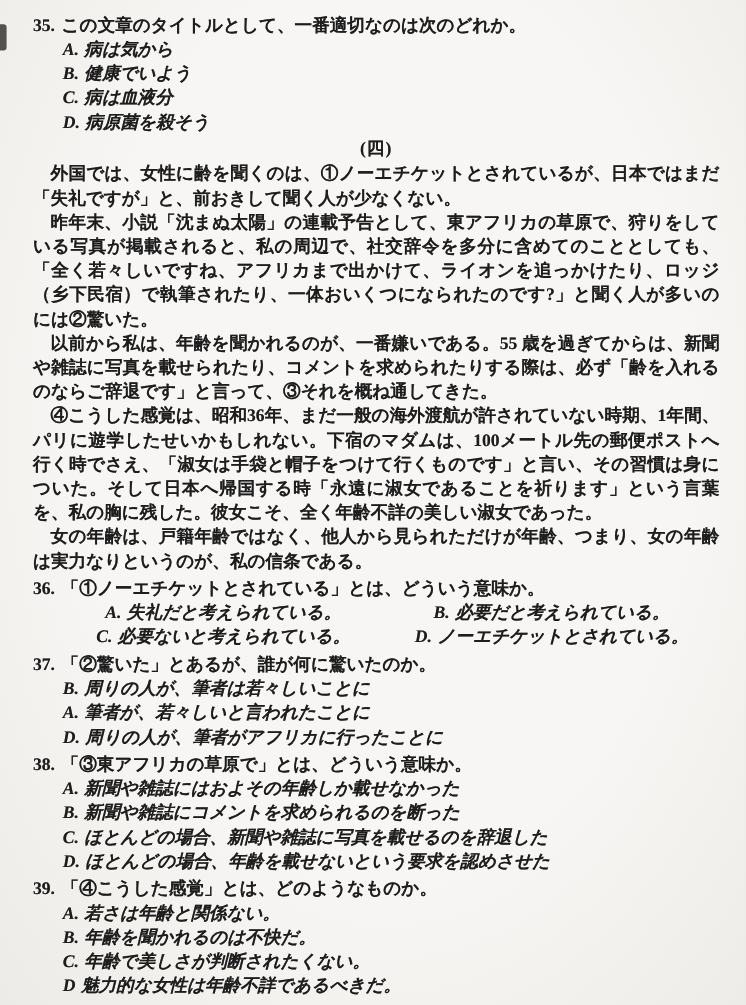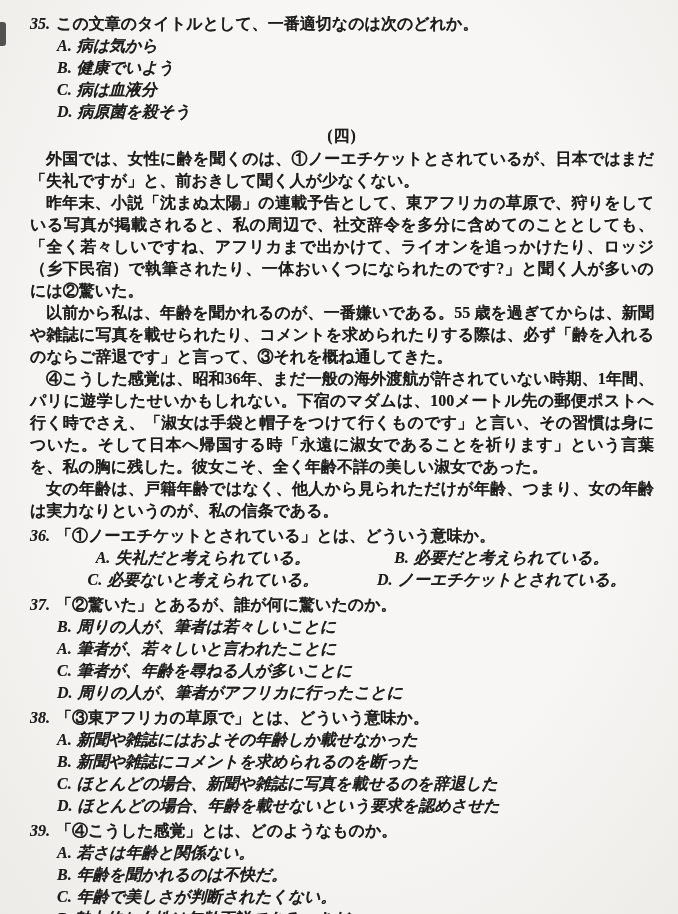--- a/index.html
+++ b/index.html
@@ -22,21 +22,21 @@
     text-shadow: 0 0 0.4px rgba(20,20,20,0.55);
   }
   .page::before { 
     content: "";
     position: absolute; left: 0; top: 22px;
     width: 6px; height: 24px;
     background: #2b2b2b; opacity: .8;
     border-radius: 0 3px 3px 0;
   }
   .q-line { white-space: nowrap; }
-  .q-num { display: inline-block; margin-right: 6px; font-style: italic; }
+  .q-num { display: inline-block; margin-right: 6px; }
   .opt { padding-left: 27px; font-style: italic; }
   .opt-label { display: inline-block; margin-right: 5px; }
   .options-2col {
     display: grid;
     grid-template-columns: 292px 1fr;
     padding-left: 27px;
   }
   .options-2col .opt { padding-left: 0; text-align: center; }
   .section-header {
     text-align: center;
@@ -111,23 +111,20 @@
     <div class="q-line">
       <span class="q-num">37.</span><span>「②</span><span class="u">驚いた</span><span>」とあるが、誰が何に驚いたのか。</span>
     </div>
     <div class="opt">
       <span class="opt-label">B.</span><span>周りの人が、筆者は若々しいことに</span>
     </div>
     <div class="opt">
       <span class="opt-label">A.</span><span>筆者が、若々しいと言われたことに</span>
     </div>
     <div class="opt">
-      <span class="opt-label">C.</span><span>筆者が、年齢を尋ねる人が多いことに</span>
-    </div>
-    <div class="opt">
       <span class="opt-label">D.</span><span>周りの人が、筆者がアフリカに行ったことに</span>
     </div>
   </div>
 
   <div class="qblock">
     <div class="q-line">
       <span class="q-num">38.</span><span>「③</span><span class="u">東アフリカの草原で</span><span>」とは、どういう意味か。</span>
     </div>
     <div class="opt">
       <span class="opt-label">A.</span><span>新聞や雑誌にはおよその年齢しか載せなかった</span>

